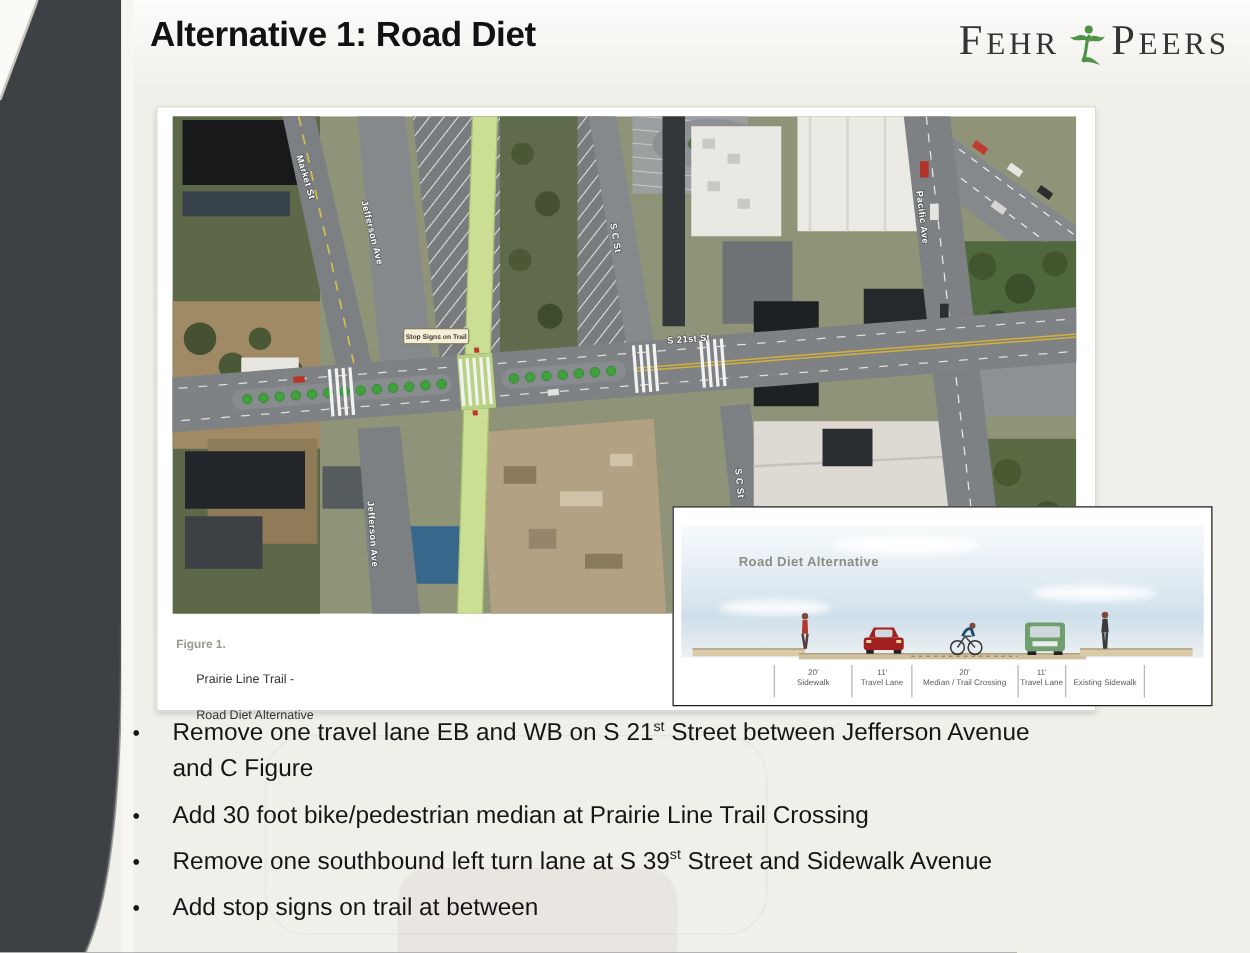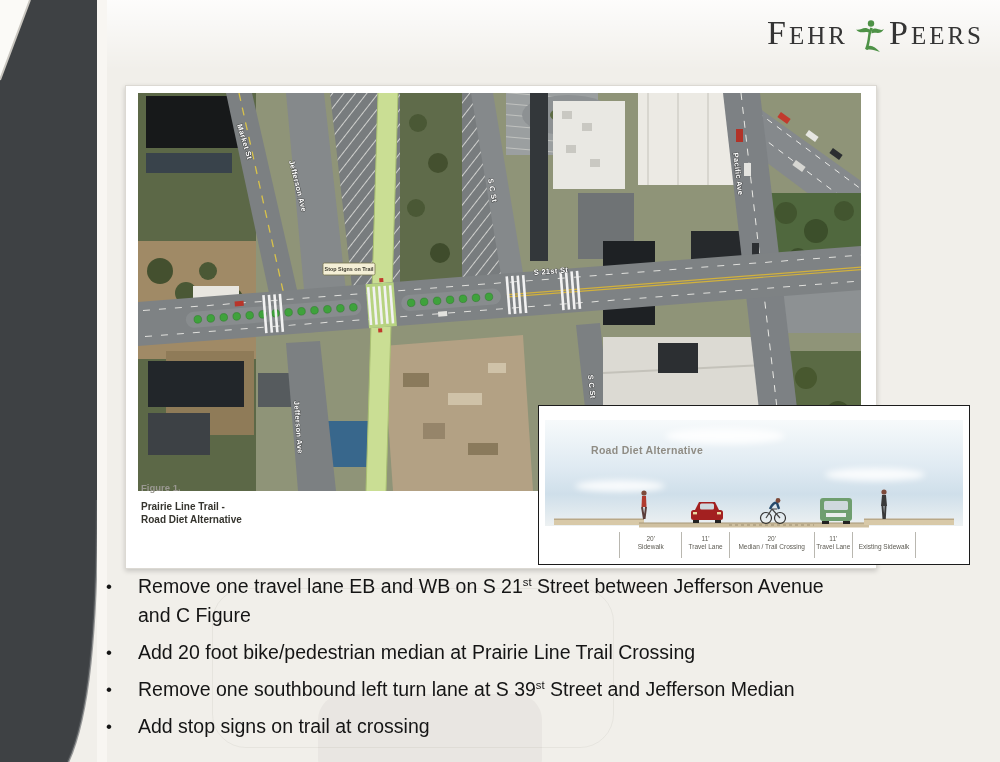--- a/index.html
+++ b/index.html
@@ -23,23 +23,23 @@
   .logo{position:absolute;right:16px;top:16px;display:flex;align-items:baseline;
     font-family:"Liberation Serif", serif;color:#343434;}
   .logo-word{display:inline-flex;align-items:baseline;letter-spacing:3px;}
   .logo-word .cap{font-size:34px;line-height:34px;}
   .logo-word .rest{font-size:25px;line-height:30px;}
   .logo-icon{width:34px;height:40px;margin:0 2px 0 5px;align-self:center;position:relative;top:2px;}
   
   .map-frame{position:absolute;left:125px;top:85px;width:750px;height:482px;
     background:#fff;border:1px solid #dcd9d3;box-shadow:0 2px 5px rgba(0,0,0,.18);}
   .map-svg{position:absolute;left:12px;top:7px;}
-  .map-caption{position:absolute;left:15px;top:396px;}
+  .map-caption{position:absolute;left:15px;top:424px;}
   .cap-fig{font-size:9.5px;color:#9a9891;margin:0 0 7px 0;font-weight:700;}
-  .cap-bold{font-size:10px;font-weight:700;color:#35342e;line-height:13px;margin:0;}
+  .cap-bold{font-size:10px;font-weight:400;color:#35342e;line-height:13px;margin:16px;}
   
   .inset{position:absolute;left:538px;top:405px;width:432px;height:160px;
     background:#fff;border:1px solid #1c1c1c;box-sizing:border-box;}
   .inset-sky{position:absolute;left:6px;top:14px;width:418px;height:106px;
     background:linear-gradient(180deg,#f7fafb 0%,#dfeaf2 45%,#cfdfea 70%,#edf1f2 100%);}
   .cloud{position:absolute;background:rgba(255,255,255,.85);border-radius:50%;filter:blur(3px);}
   .inset-title{position:absolute;left:52px;top:38px;font-size:10.5px;font-weight:700;color:#8f8c84;letter-spacing:.3px;}
   .inset-art{position:absolute;left:0;top:0;}
   .dims{position:absolute;left:80px;top:126px;width:297px;display:flex;}
   .dim-cell{box-sizing:border-box;border-left:1px solid #b9b7b0;text-align:center;
@@ -71,20 +71,21 @@
     <path d="M0,0 L97,0 L97,500 C97,630 89,716 68,762 L0,762 Z" fill="#3e4144"></path>
     <path d="M97,500 C97,630 89,716 68,762" fill="none" stroke="#5b5f62" stroke-width="2.5" opacity=".6"></path>
     <polygon points="0,0 30,0 0,80" fill="#fbfaf7"></polygon>
     <line x1="30" y1="0" x2="0" y2="80" stroke="#c9c6c0" stroke-width="2"></line>
     <rect x="97" y="0" width="10" height="762" fill="#f8f6f2"></rect>
   </svg>
 
   <div class="decor-rect-outline"></div>
   <div class="decor-rect-fill"></div>
 
+  <h1 class="page-title">Alternative 1: Road Diet</h1>
 
   <div class="logo">
     <span class="logo-word">
         <span class="cap">F</span>
         <span class="rest">EHR</span>
       </span>
     <svg class="logo-icon" viewBox="0 0 30 40">
       <circle cx="16" cy="5.5" r="3.2" fill="#4e9247"></circle>
       <path d="M15.5,9.5 C12,15 14,21 10,31 L12.8,31.8 C16,22 14.5,16 18,10.5 Z" fill="#4e9247"></path>
       <path d="M15,12 C9,7 6,13 1,11.5 C6,17 10,12 15,15 Z" fill="#4e9247"></path>
@@ -402,25 +403,25 @@
     </div>
   </div>
 
   <ul class="bullets">
       <li class="bullet">
         <span class="dot">•</span>
         <span class="btxt"><span>Remove one travel lane EB and WB on S 21</span><sup>st</sup><span> Street between Jefferson Avenue</span><br><span>and C Figure</span></span>
       </li>
       <li class="bullet">
         <span class="dot">•</span>
-        <span class="btxt"><span>Add 20 foot bike/pedestrian median at Prairie Line Trail Crossing</span></span>
+        <span class="btxt"><span>Add 30 foot bike/pedestrian median at Prairie Line Trail Crossing</span></span>
       </li>
       <li class="bullet">
         <span class="dot">•</span>
-        <span class="btxt"><span>Remove one southbound left turn lane at S 39</span><sup>st</sup><span> Street and Jefferson Median</span></span>
+        <span class="btxt"><span>Remove one southbound left turn lane at S 39</span><sup>st</sup><span> Street and Sidewalk Avenue</span></span>
       </li>
       <li class="bullet">
         <span class="dot">•</span>
-        <span class="btxt"><span>Add stop signs on trail at crossing</span></span>
+        <span class="btxt"><span>Add stop signs on trail at between</span></span>
       </li>
     </ul>
 
 </div>
 
 </body></html>

